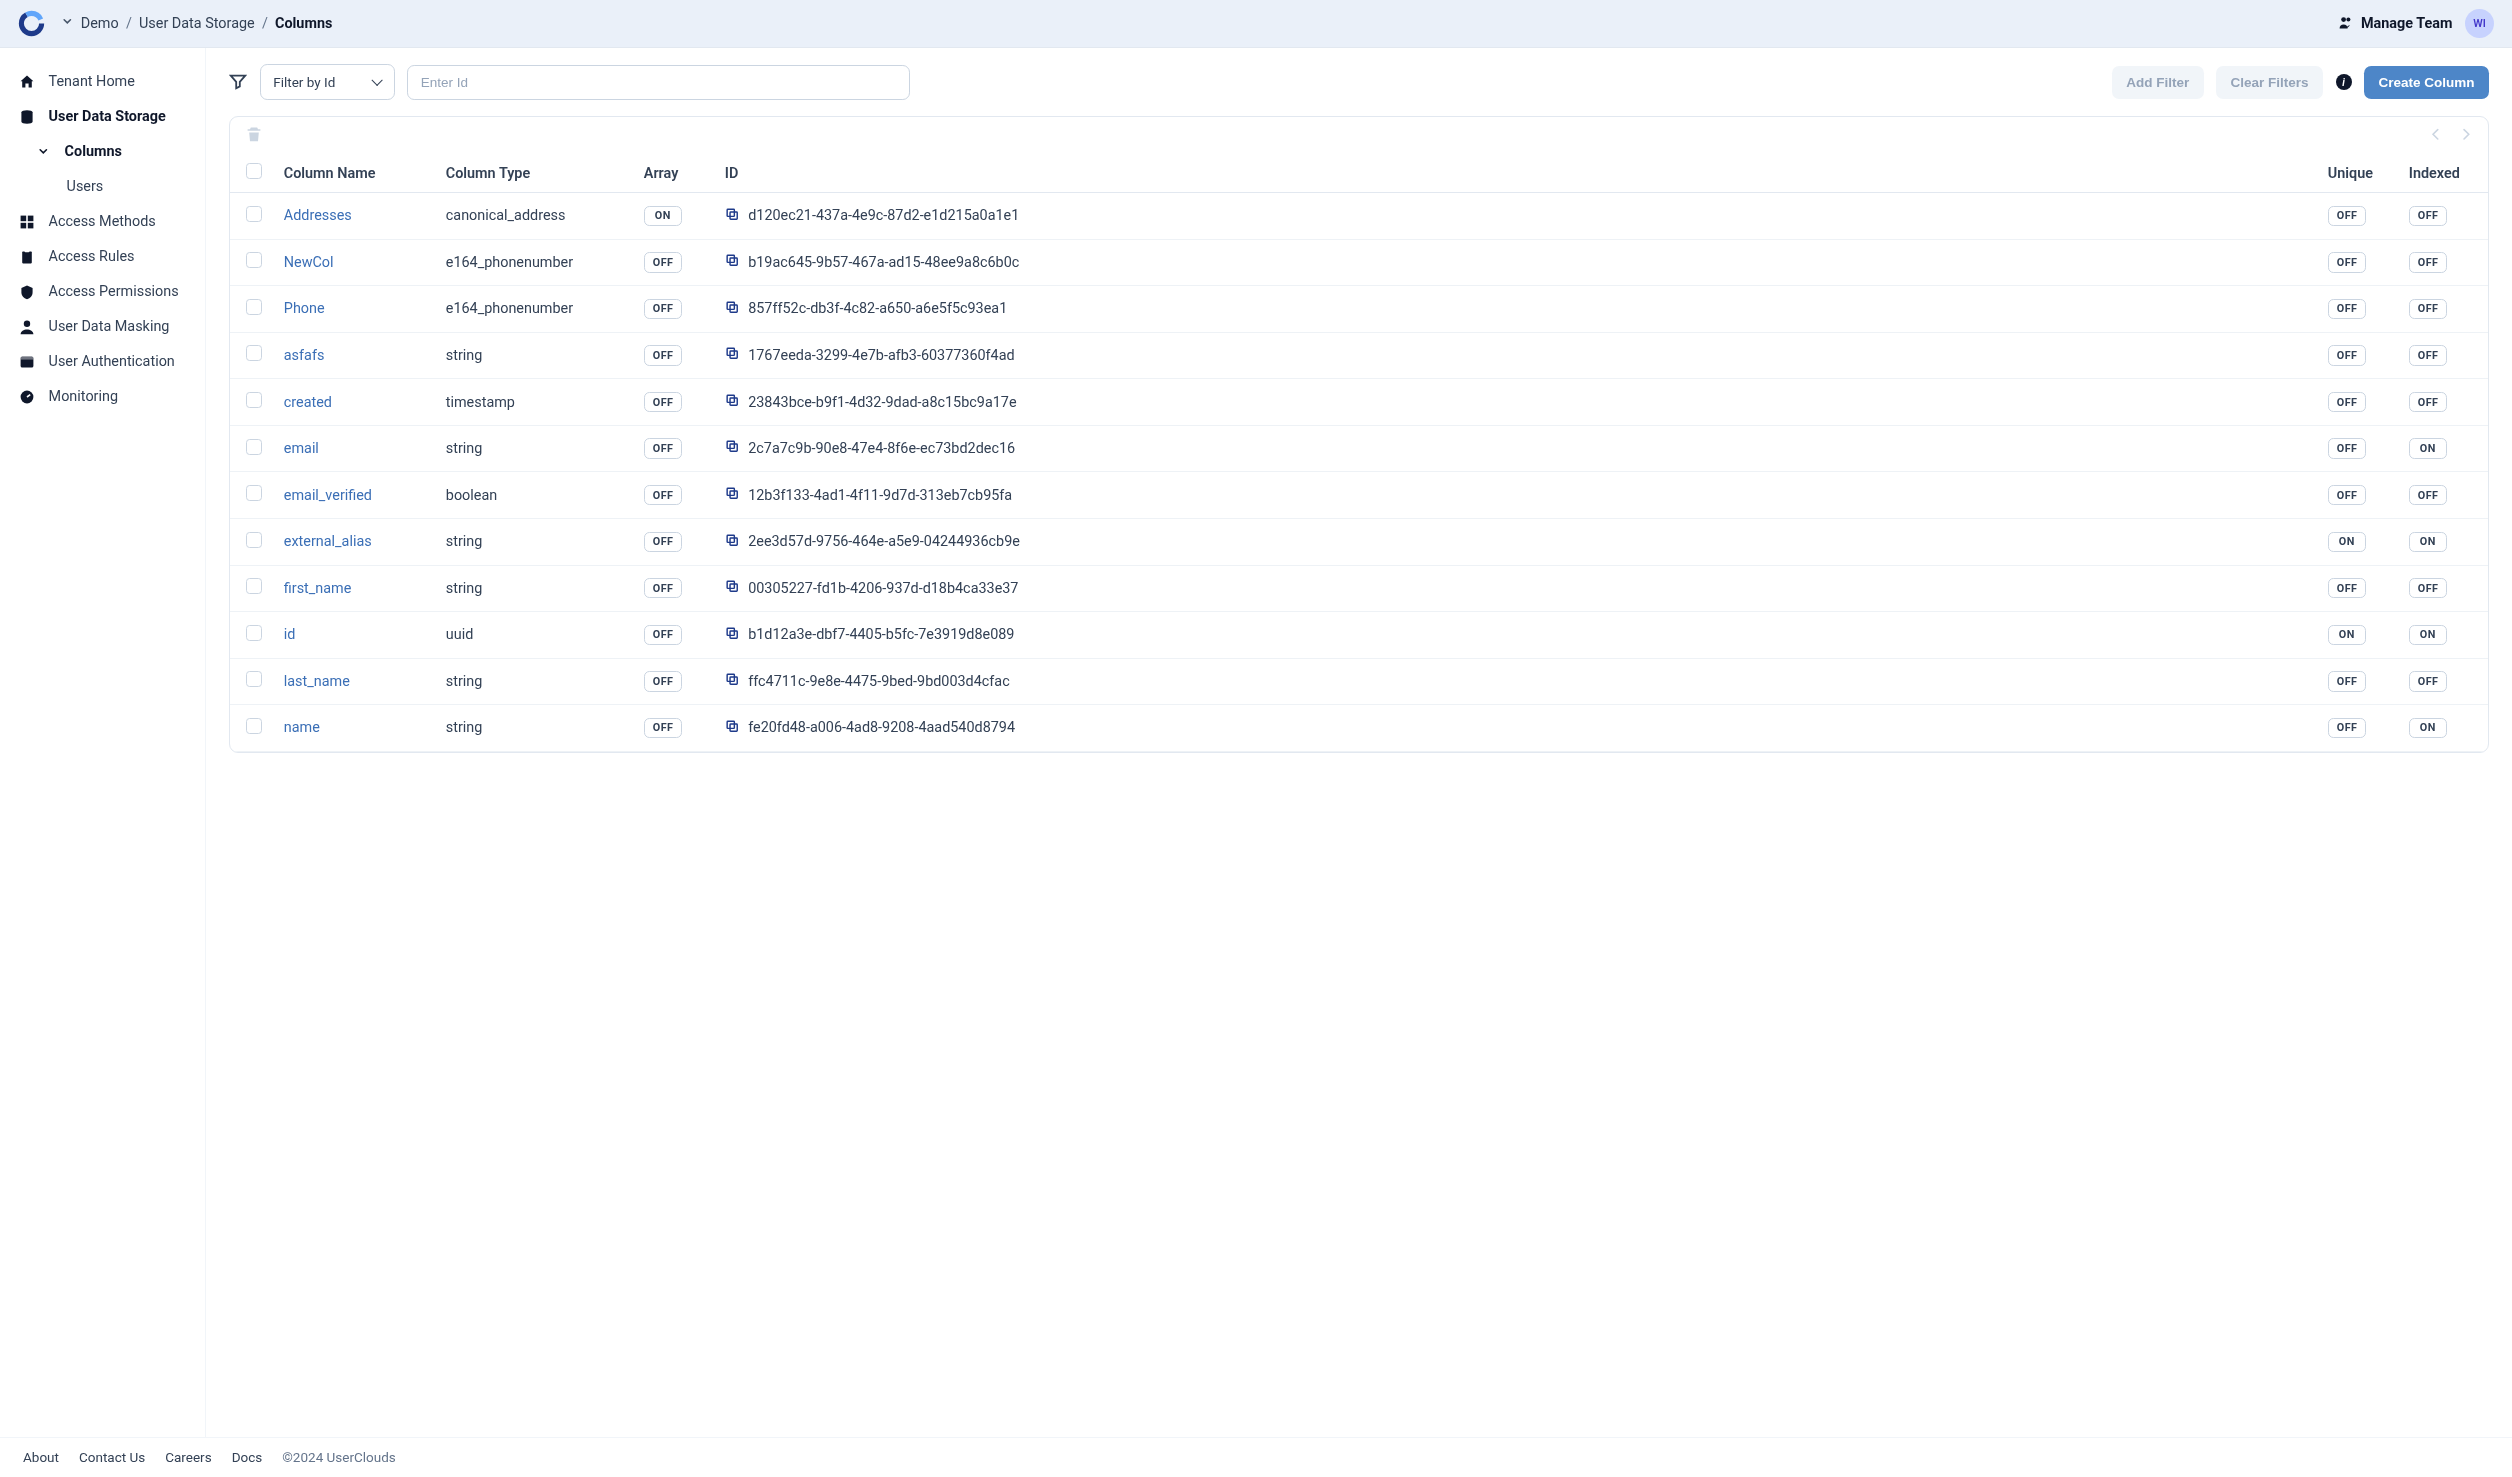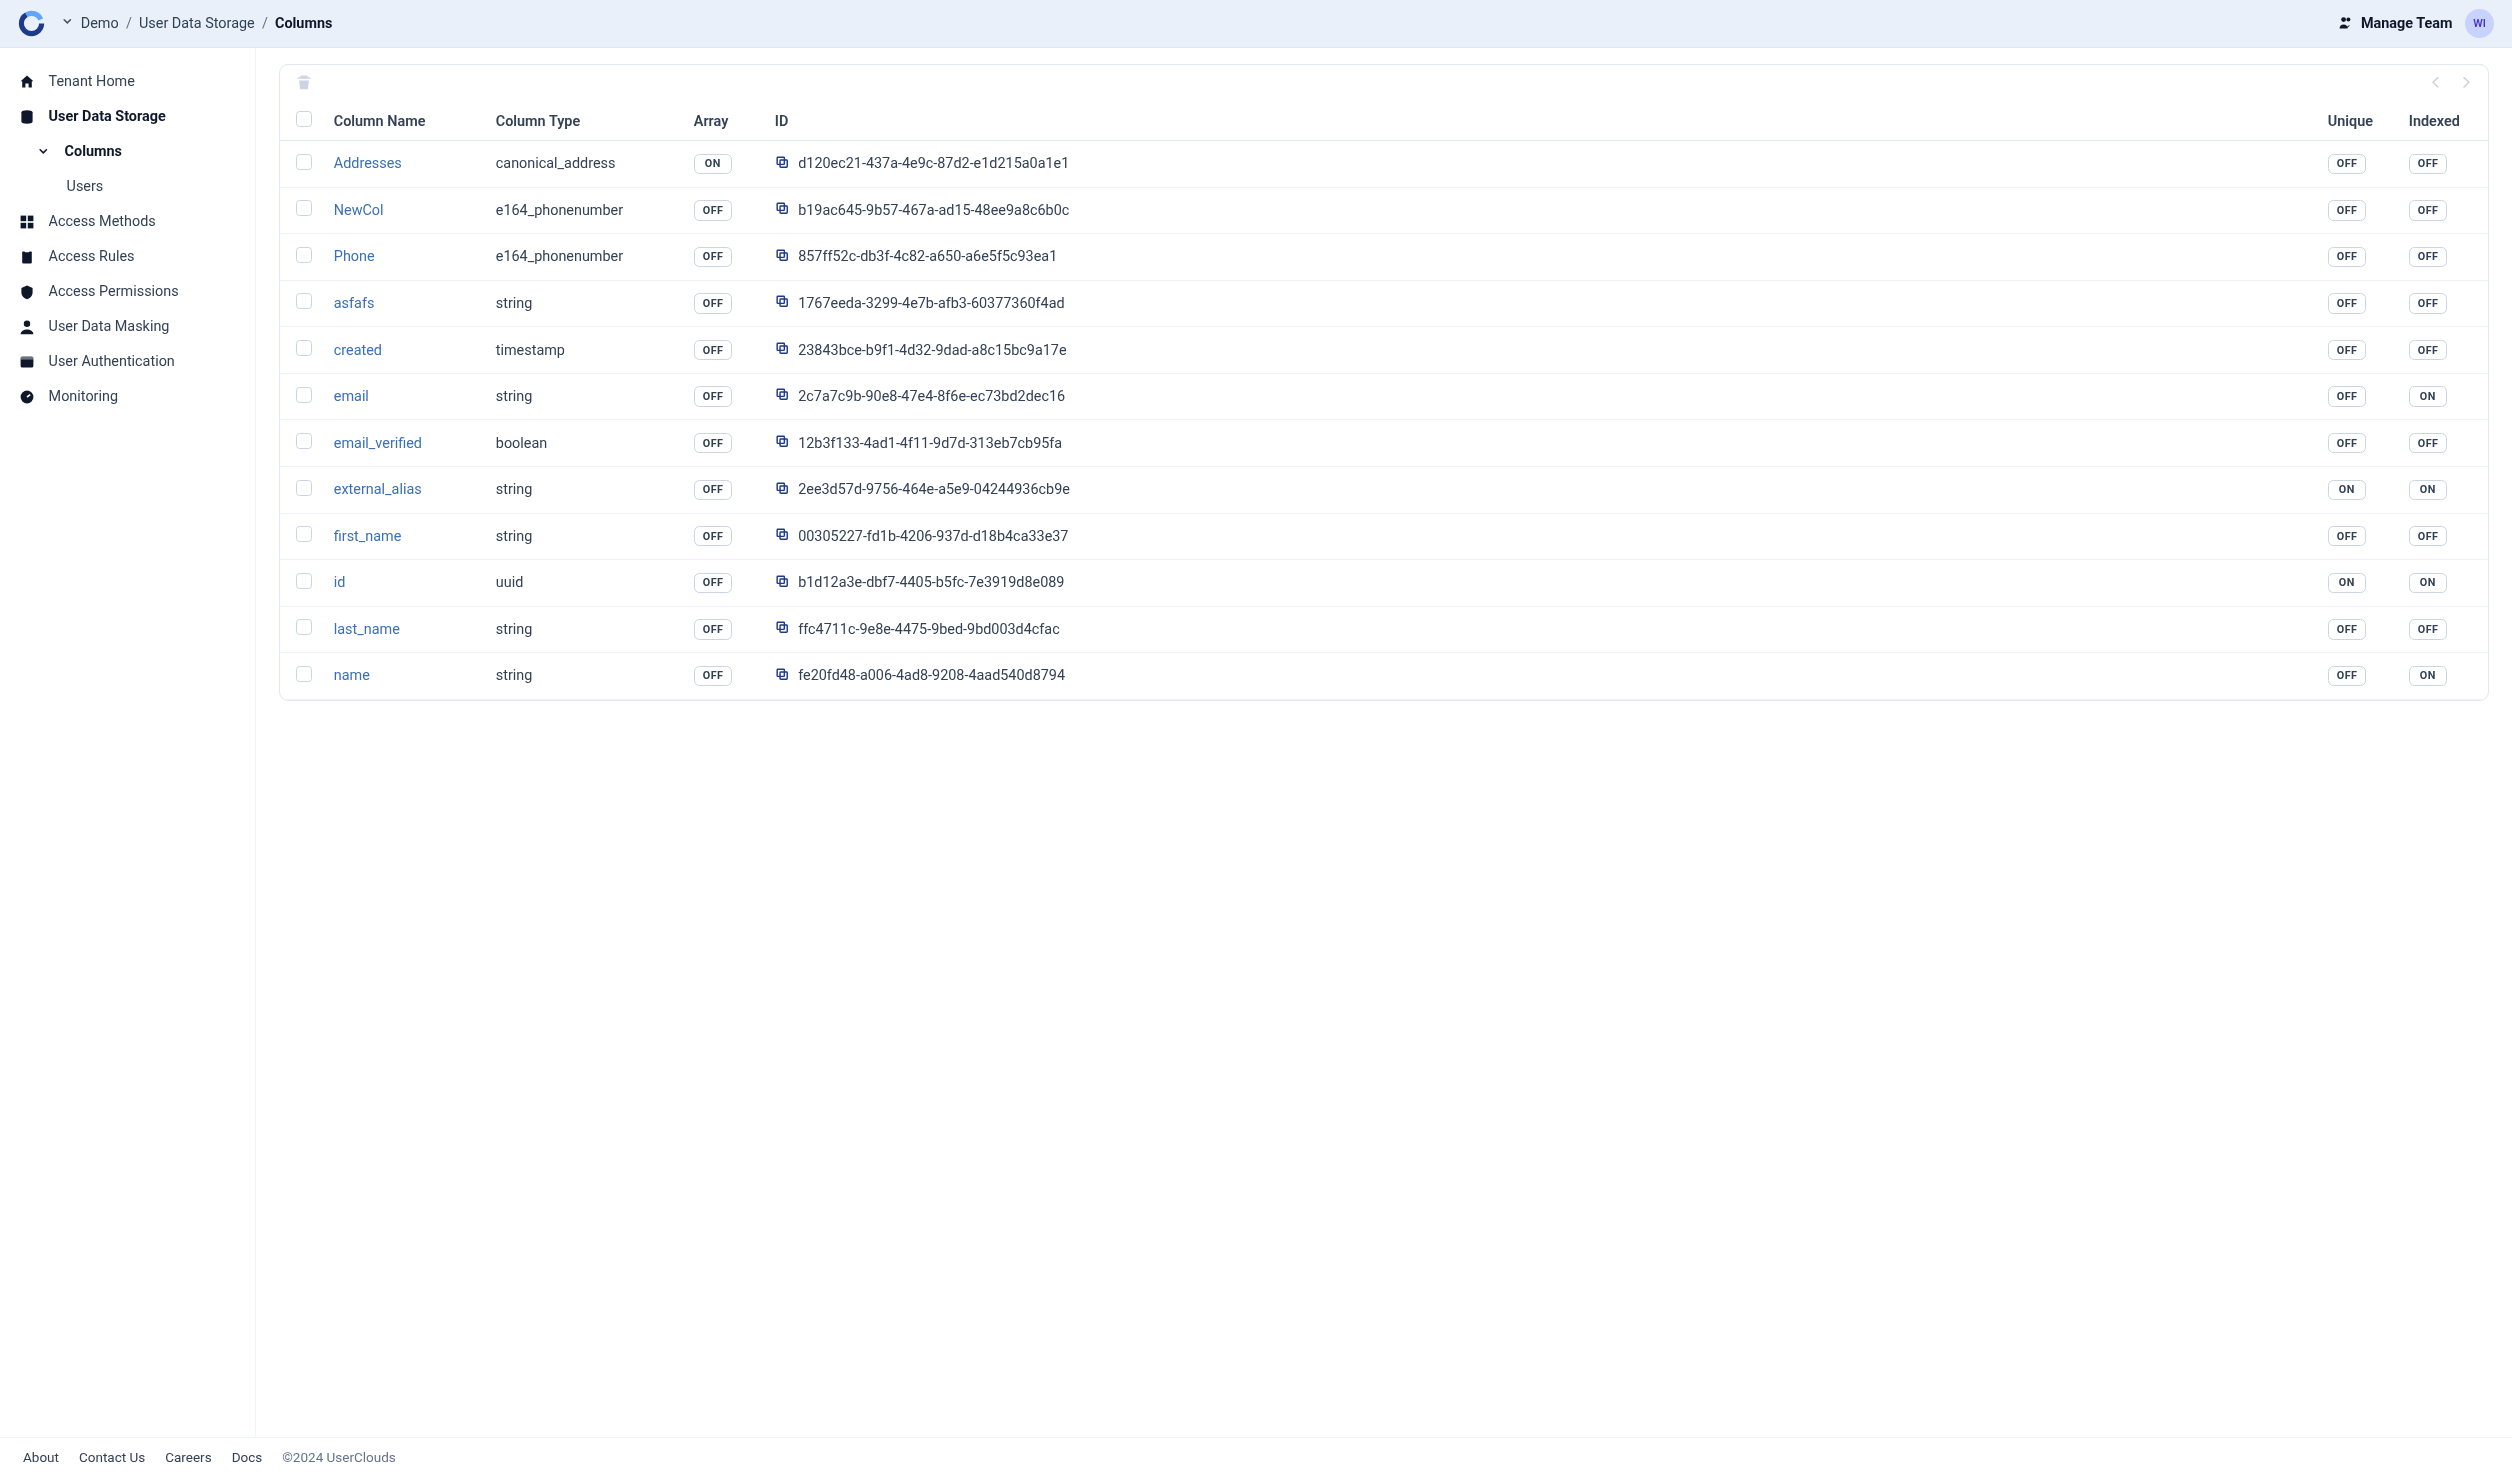--- a/index.html
+++ b/index.html
@@ -32,21 +32,21 @@
     .header-right { display: flex; align-items: center; gap: 12.6px; }
     .manage-team { display: flex; align-items: center; gap: 7px; font-weight: 700; font-size: 14.4px; color: #0f172a; cursor: pointer; }
     .avatar {
       width: 29px; height: 29px; border-radius: 50%;
       background: #c7d2fe;
       display: flex; align-items: center; justify-content: center;
       font-size: 10.8px; font-weight: 600; color: #4338ca;
     }
     .layout { display: flex; min-height: calc(100vh - 48px - 40px); }
     .sidebar {
-      width: 256px;
+      width: 206px;
       padding: 16px 0;
       border-right: 0.9px solid #f1f5f9;
     }
     .sidebar-item {
       display: flex; align-items: center; gap: 12.6px;
       padding: 9px 18px;
       font-size: 14.4px;
       color: #334155;
       cursor: pointer;
     }
@@ -277,20 +277,34 @@
           <svg width="16" height="16" viewBox="0 0 20 20" fill="currentColor">
             <circle cx="10" cy="10" r="8"></circle>
             <path d="M10 10l4-3" stroke="#fff" stroke-width="2"></path>
           </svg>
         </span>
         <span>Monitoring</span>
       </div>
     </div>
 
   <div class="main">
+    <div class="toolbar">
+      <span class="filter-icon">
+        <svg width="18" height="18" viewBox="0 0 20 20" fill="none" stroke="currentColor" stroke-width="2">
+            <path d="M2 4h16l-6 7v5l-4 2v-7L2 4z"></path>
+          </svg>
+      </span>
+      <div class="select">Filter by Id</div>
+      <input class="text-input" placeholder="Enter Id" style="">
+      <div class="spacer"></div>
+      <button class="btn btn-ghost">Add Filter</button>
+      <button class="btn btn-ghost">Clear Filters</button>
+      <span class="info-icon">i</span>
+      <button class="btn btn-primary">Create Column</button>
+    </div>
 
     <div class="table-card">
       <div class="table-toolbar">
         <span class="trash">
           <svg width="16" height="16" viewBox="0 0 20 20" fill="currentColor">
               <path d="M6 2h8l1 2h3v2H2V4h3l1-2zM4 8h12l-1 11H5L4 8z"></path>
             </svg>
         </span>
         <div class="pager">
           <span><svg width="10.8" height="12.6" viewBox="0 0 12 16">

